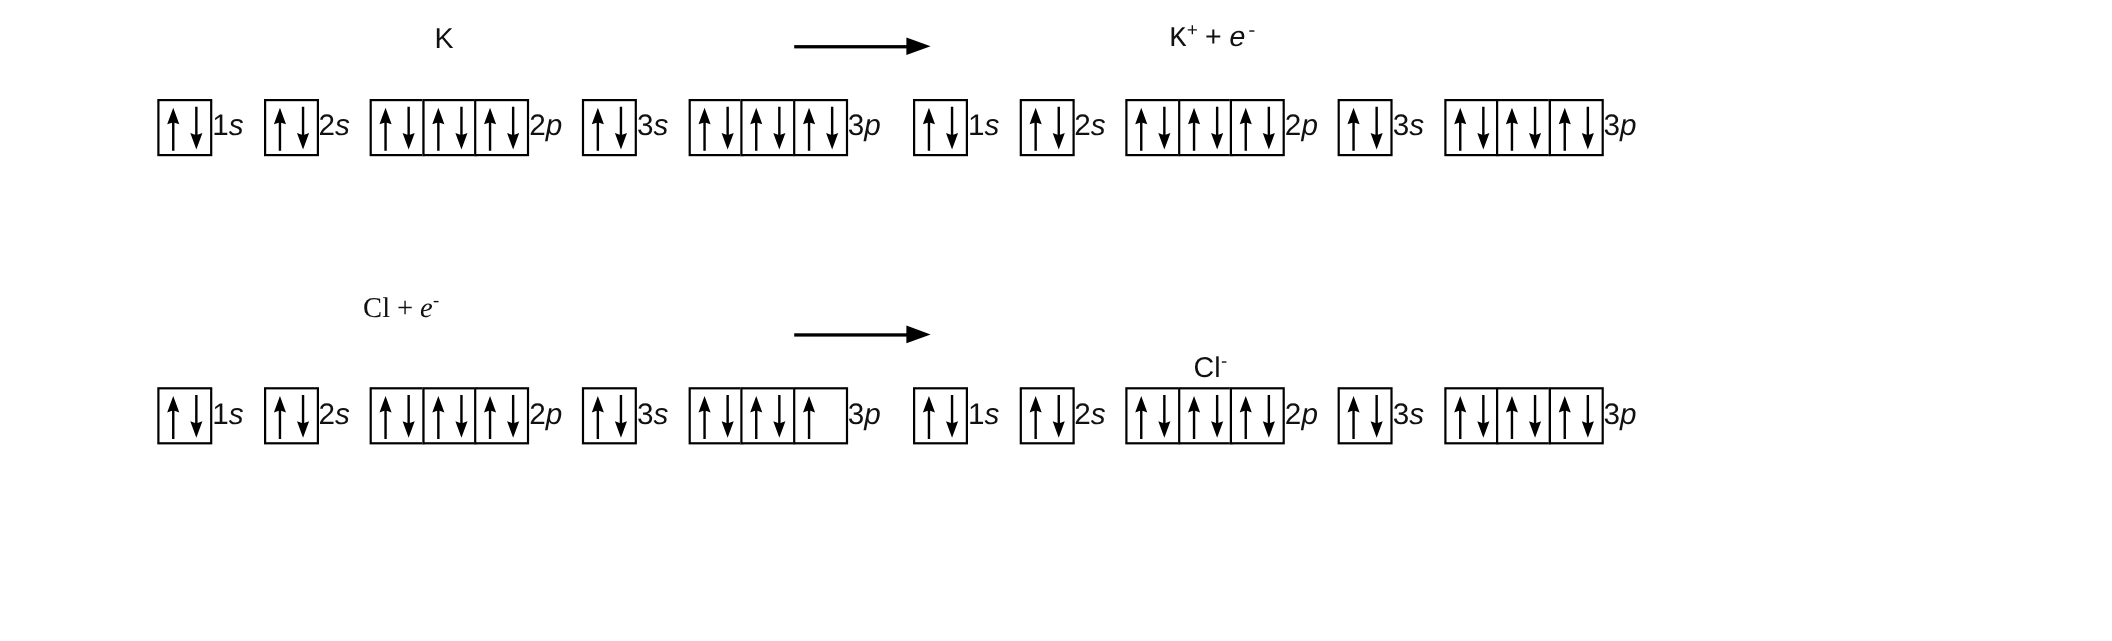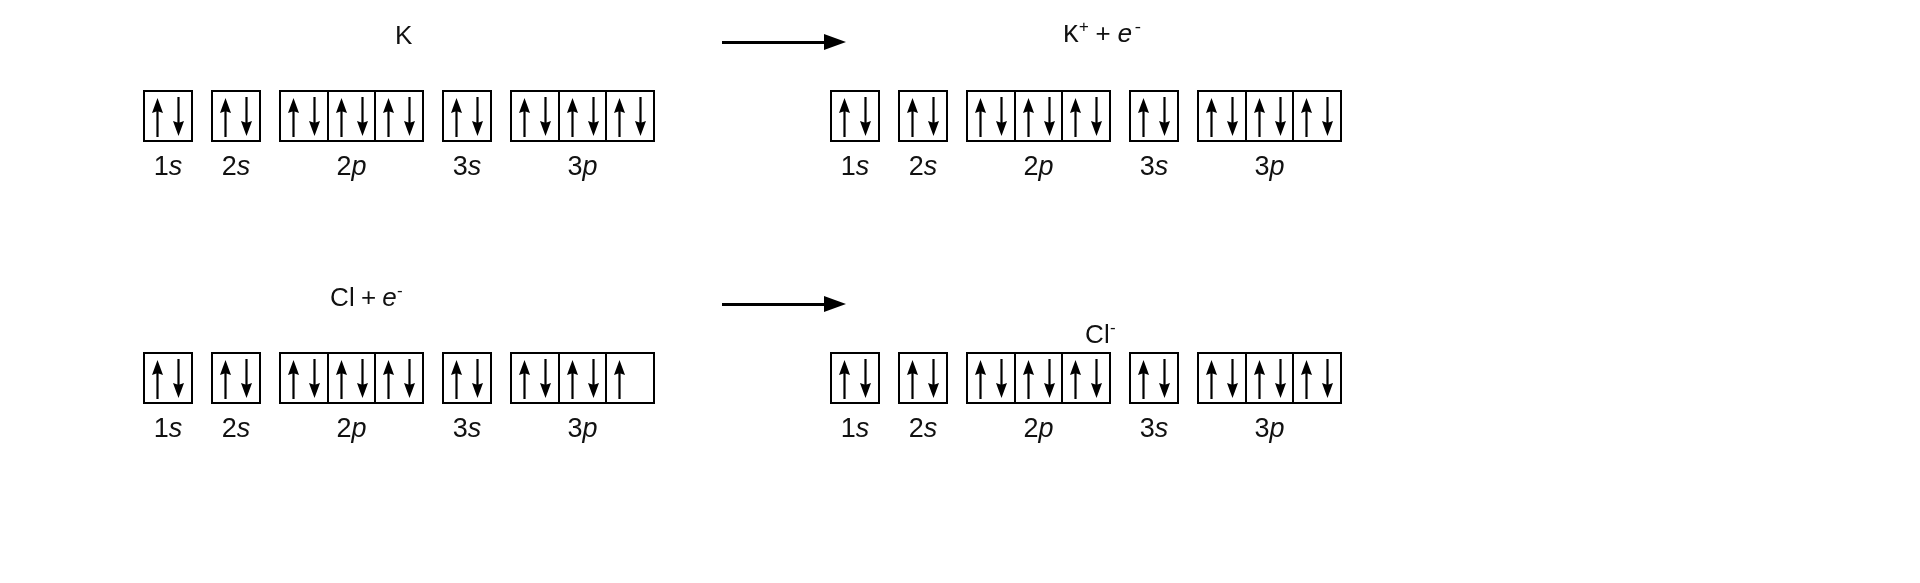--- a/index.html
+++ b/index.html
@@ -48,21 +48,21 @@
   .species-label .ital {
     font-style: italic;
   }
   .species-label .plus {
     padding: 0 6px;
   }
 
   
   .hdr-k      { left: 395px;  top: 20px; }
   .hdr-kplus  { left: 1063px; top: 20px; font-family: Liberation Mono, monospace; }
-  .hdr-cl     { left: 330px;  top: 20px; }
+  .hdr-cl     { left: 330px;  top: 3px; font-family: Liberation Serif, serif; }
   .hdr-clminus{ left: 1085px; top: 20px; margin-top: 37px; }
 
   
   .rxn-arrow {
     position: absolute;
     top: 32px;
     left: 722px;
     width: 124px;
     height: 22px;
   }
@@ -89,22 +89,22 @@
   .diagram {
     position: absolute;
     display: flex;
     align-items: flex-start;
   }
   .dia-left   { left: 143px;  top: 90px; }
   .dia-right  { left: 830px;  top: 90px; }
 
   .subshell {
     display: flex;
-    flex-direction: column;
-    align-items: center;
+    flex-direction: row;
+    align-items: flex-start;
   }
   .subshell + .subshell {
     margin-left: 18px;
   }
 
   .boxes {
     display: flex;
   }
   .orb-box {
     width: 50px;

